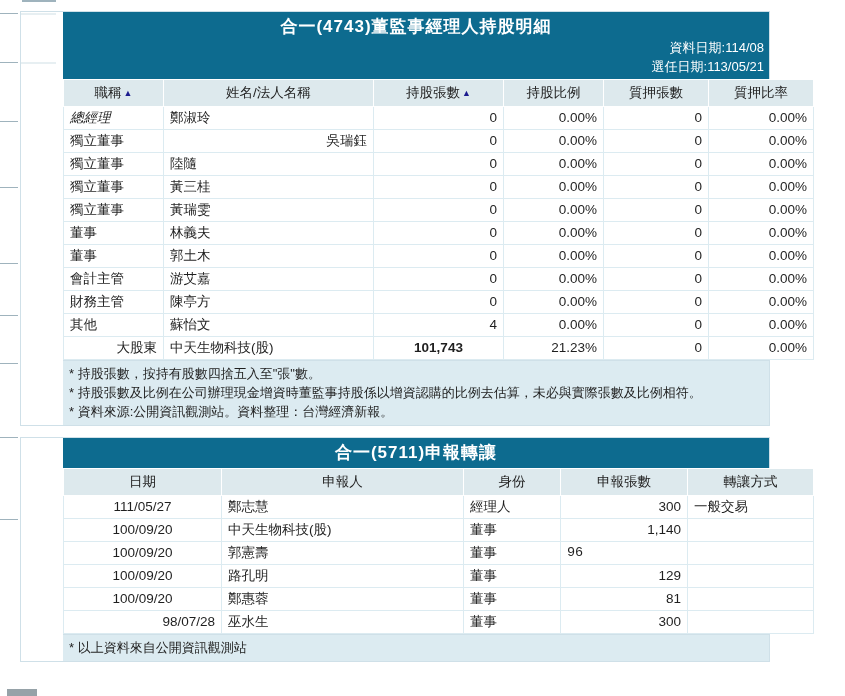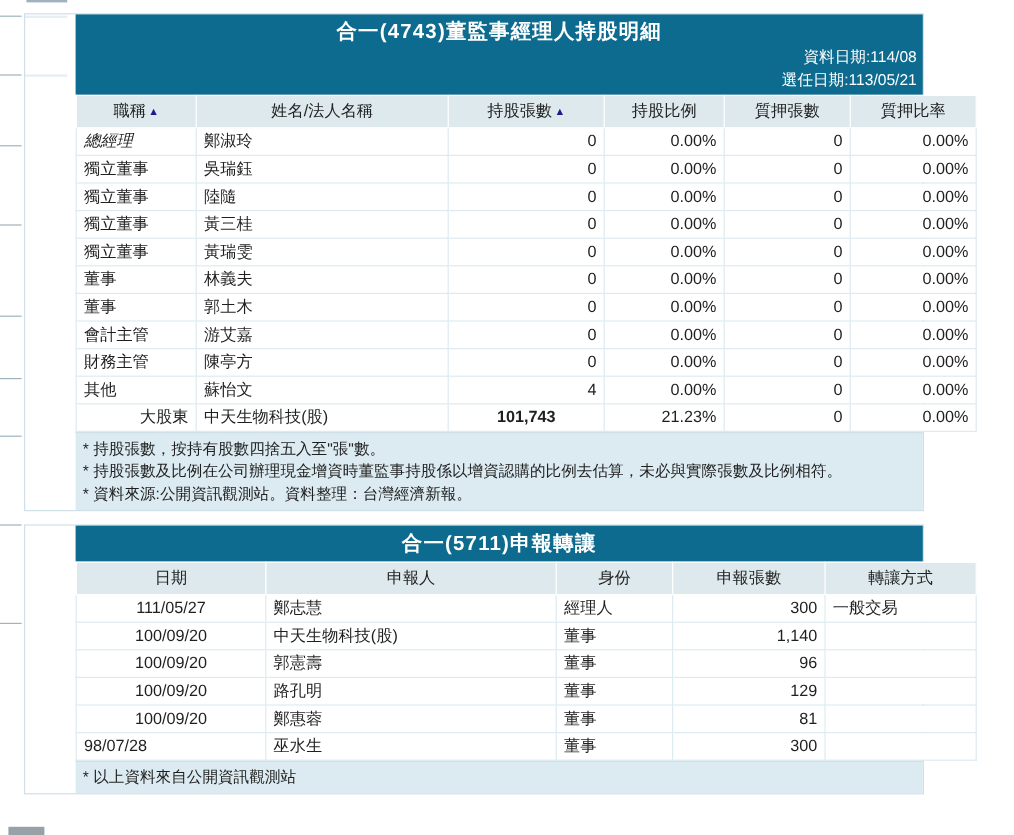--- a/index.html
+++ b/index.html
@@ -86,21 +86,21 @@
           <tr>
             <td style="text-align: left; font-style: italic;">總經理</td>
             <td style="text-align: left;">鄭淑玲</td>
             <td style="text-align: right;">0</td>
             <td style="text-align: right;">0.00%</td>
             <td style="text-align: right;">0</td>
             <td style="text-align: right;">0.00%</td>
           </tr>
           <tr>
             <td style="text-align: left;">獨立董事</td>
-            <td style="text-align: left; margin-top: 33px;">吳瑞鈺</td>
+            <td style="text-align: right; margin-top: 33px;">吳瑞鈺</td>
             <td style="text-align: right;">0</td>
             <td style="text-align: right;">0.00%</td>
             <td style="text-align: right;">0</td>
             <td style="text-align: right;">0.00%</td>
           </tr>
           <tr>
             <td style="text-align: left;">獨立董事</td>
             <td style="text-align: left;">陸隨</td>
             <td style="text-align: right;">0</td>
             <td style="text-align: right;">0.00%</td>
@@ -217,39 +217,39 @@
             <td style="text-align: center;">100/09/20</td>
             <td style="text-align: left;">中天生物科技(股)</td>
             <td style="text-align: left;">董事</td>
             <td style="text-align: right; margin-left: 21px;">1,140</td>
             <td style="text-align: left;"></td>
           </tr>
           <tr>
             <td style="text-align: center;">100/09/20</td>
             <td style="text-align: left;">郭憲壽</td>
             <td style="text-align: left;">董事</td>
-            <td style="text-align: right;">96</td>
+            <td style=" font-family: Liberation Mono, monospace;">96</td>
             <td style="text-align: left;"></td>
           </tr>
           <tr>
             <td style="text-align: center;">100/09/20</td>
             <td style="text-align: left;">路孔明</td>
             <td style="text-align: left;">董事</td>
             <td style="text-align: right;">129</td>
             <td style="text-align: left;"></td>
           </tr>
           <tr>
             <td style="text-align: center;">100/09/20</td>
             <td style="text-align: left;">鄭惠蓉</td>
             <td style="text-align: left;">董事</td>
             <td style="text-align: right;">81</td>
             <td style="text-align: left;"></td>
           </tr>
           <tr>
-            <td style="text-align: left;">98/07/28</td>
+            <td style="text-align: right;">98/07/28</td>
             <td style="text-align: left;">巫水生</td>
             <td style="text-align: left;">董事</td>
             <td style="text-align: right;">300</td>
             <td style="text-align: left;"></td>
           </tr>
         </tbody>
     </table>
 
     <div class="notes">
       <div>* 以上資料來自公開資訊觀測站</div>

